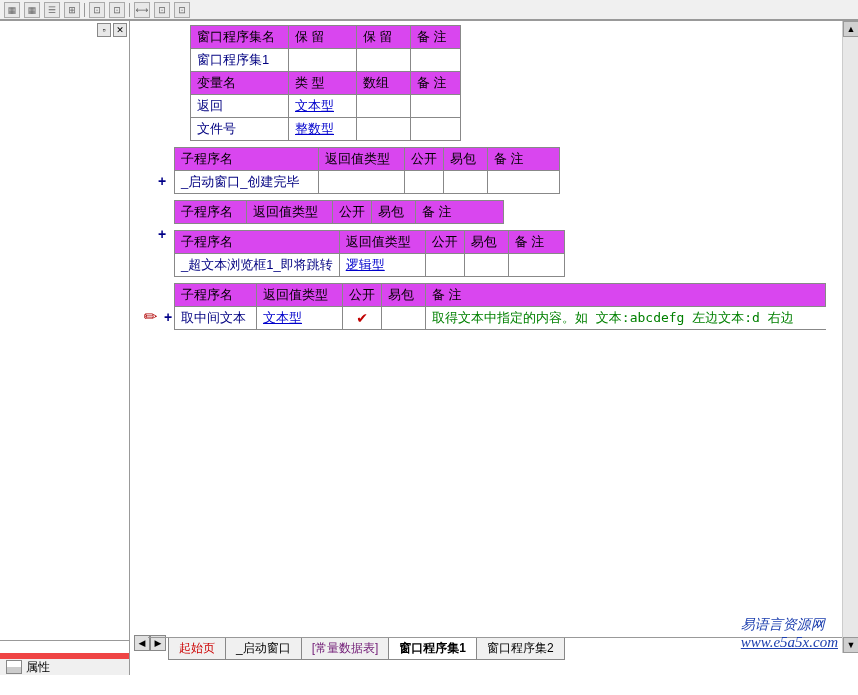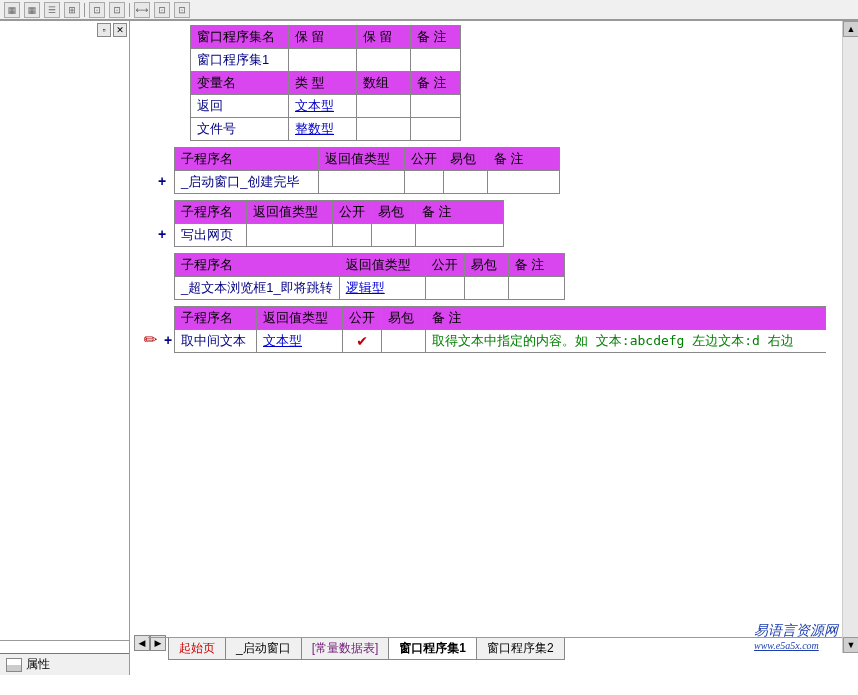--- a/index.html
+++ b/index.html
@@ -7,21 +7,21 @@
 
 .toolbar { height: 20px; background: #f0f0f0; border-bottom: 1px solid #999; display: flex; align-items: center; gap: 4px; padding: 0 4px; }
 .toolbar-icon { width: 16px; height: 16px; border: 1px solid #aaa; background: #e8e8e8; display: flex; align-items: center; justify-content: center; font-size: 9px; color: #666; }
 
 .main-layout { display: flex; height: 655px; }
 .left-panel { width: 130px; background: #fff; border-right: 1px solid #999; position: relative; }
 .left-panel-inner { height: 620px; border-bottom: 1px solid #999; position: relative; }
 .panel-controls { position: absolute; top: 2px; right: 2px; display: flex; gap: 2px; }
 .panel-btn { width: 14px; height: 14px; border: 1px solid #888; background: #e8e8e8; font-size: 9px; display: flex; align-items: center; justify-content: center; cursor: pointer; }
 
-.prop-tab { position: absolute; bottom: 0; left: 0; height: 22px; display: flex; align-items: center; padding: 0 6px; border-top: 1px solid #ef4444; width: 100%; background: #f0f0f0; }
+.prop-tab { position: absolute; bottom: 0; left: 0; height: 22px; display: flex; align-items: center; padding: 0 6px; border-top: 6px solid #ef4444; width: 100%; background: #f0f0f0; }
 .prop-icon { width: 16px; height: 14px; border: 1px solid #888; margin-right: 4px; background: linear-gradient(#fff 50%, #ccc 50%); }
 
 .code-area { flex: 1; position: relative; overflow: hidden; background: #fff; }
 .code-content { padding: 4px 0 4px 12px; position: relative; height: 630px; overflow: hidden; }
 .gutter-mark { position: absolute; left: 6px; color: #008; font-size: 14px; font-weight: bold; cursor: pointer; }
 .pencil-mark { position: absolute; left: -6px; color: #b00000; font-size: 16px; transform: rotate(-45deg); }
 
 .tbl { border-collapse: collapse; margin-left: 32px; margin-bottom: 6px; }
 .tbl td { border: 1px solid #888; padding: 2px 6px; height: 22px; font-size: 13px; vertical-align: middle; white-space: nowrap; }
 .tbl td.hdr { background: #d946ef; color: #000; }
@@ -37,21 +37,21 @@
 .tab { padding: 2px 10px; border: 1px solid #888; border-top: none; background: #f0f0f0; font-size: 12px; cursor: pointer; margin-right: -1px; position: relative; }
 .tab.red { color: #cc0000; }
 .tab.green { color: #701a75; }
 .tab.active { background: #fff; font-weight: bold; }
 
 .right-scrollbar { position: absolute; right: 0; top: 0; bottom: 22px; width: 16px; background: #e8e8e8; border-left: 1px solid #ccc; }
 .scrollbar-btn { width: 16px; height: 16px; background: #d0d0d0; border: 1px solid #999; font-size: 9px; display: flex; align-items: center; justify-content: center; cursor: pointer; }
 .scrollbar-btn.down { position: absolute; bottom: 0; }
 
 .watermark { position: absolute; bottom: 24px; right: 20px; color: #1e40af; font-size: 14px; font-style: italic; font-family: "SimSun"; }
-.watermark .url { color: #1e40af; font-style: italic; text-decoration: underline; font-size: 10px; display: block; }
+.watermark .url { color: #1e40af; font-style: italic; text-decoration: underline; font-size: 15px; display: block; }
 
 .border-top-main { border-top: 1px solid #999; }
 </style>
 </head>
 <body>
 
 <div class="toolbar">
   <div class="toolbar-icon">▦</div>
   <div class="toolbar-icon">▦</div>
   <div class="toolbar-icon">☰</div>
@@ -142,27 +142,20 @@
       <div style="position:relative">
         <span class="gutter-mark" style="position:absolute;top:26px;left:16px">+</span>
         <table class="tbl">
           <tbody>
               <tr>
             <td class="hdr" style="width:72px">子程序名</td>
             <td class="hdr" style="width:86px">返回值类型</td>
             <td class="hdr" style="width:36px">公开</td>
             <td class="hdr" style="width:44px">易包</td>
             <td class="hdr" style="width:88px">备  注</td>
-          </tr>
-          <tr>
-            <td class="navy">写出网页</td>
-            <td></td>
-                <td></td>
-                <td></td>
-                <td></td>
           </tr>
         </tbody>
           </table>
       </div>
 
       <table class="tbl">
         <tbody>
             <tr>
           <td class="hdr" style="width:162px">子程序名</td>
           <td class="hdr" style="width:86px">返回值类型</td>

